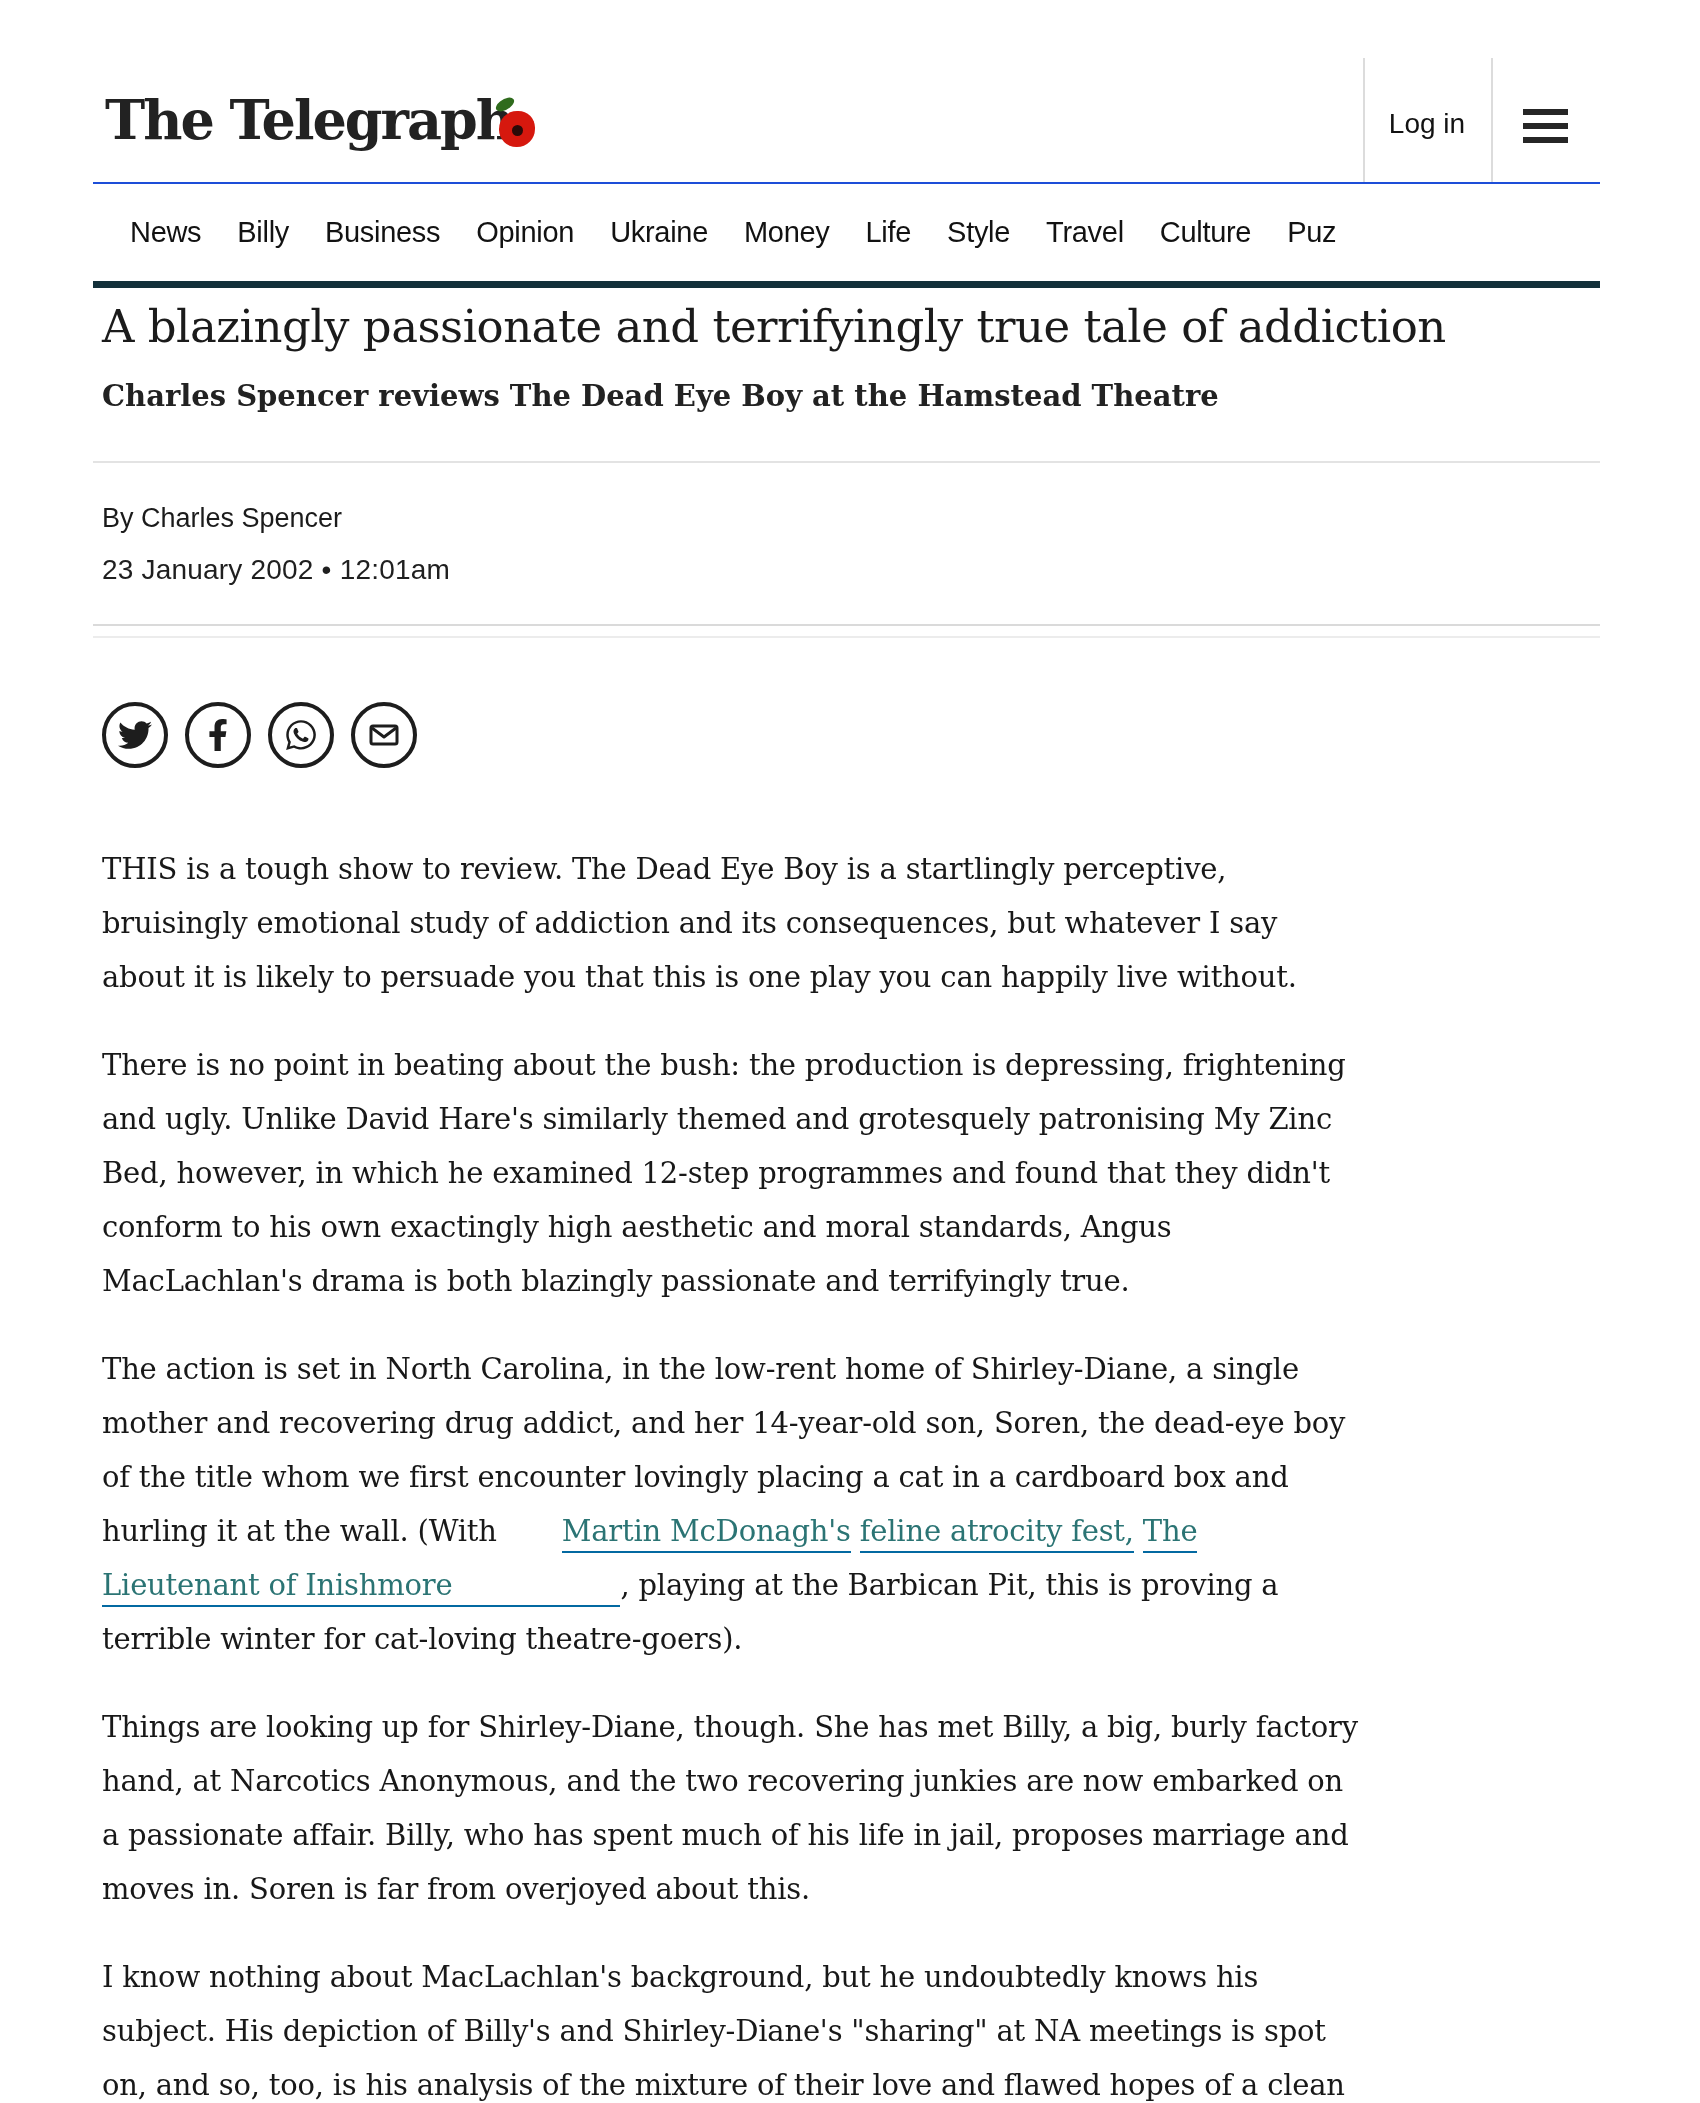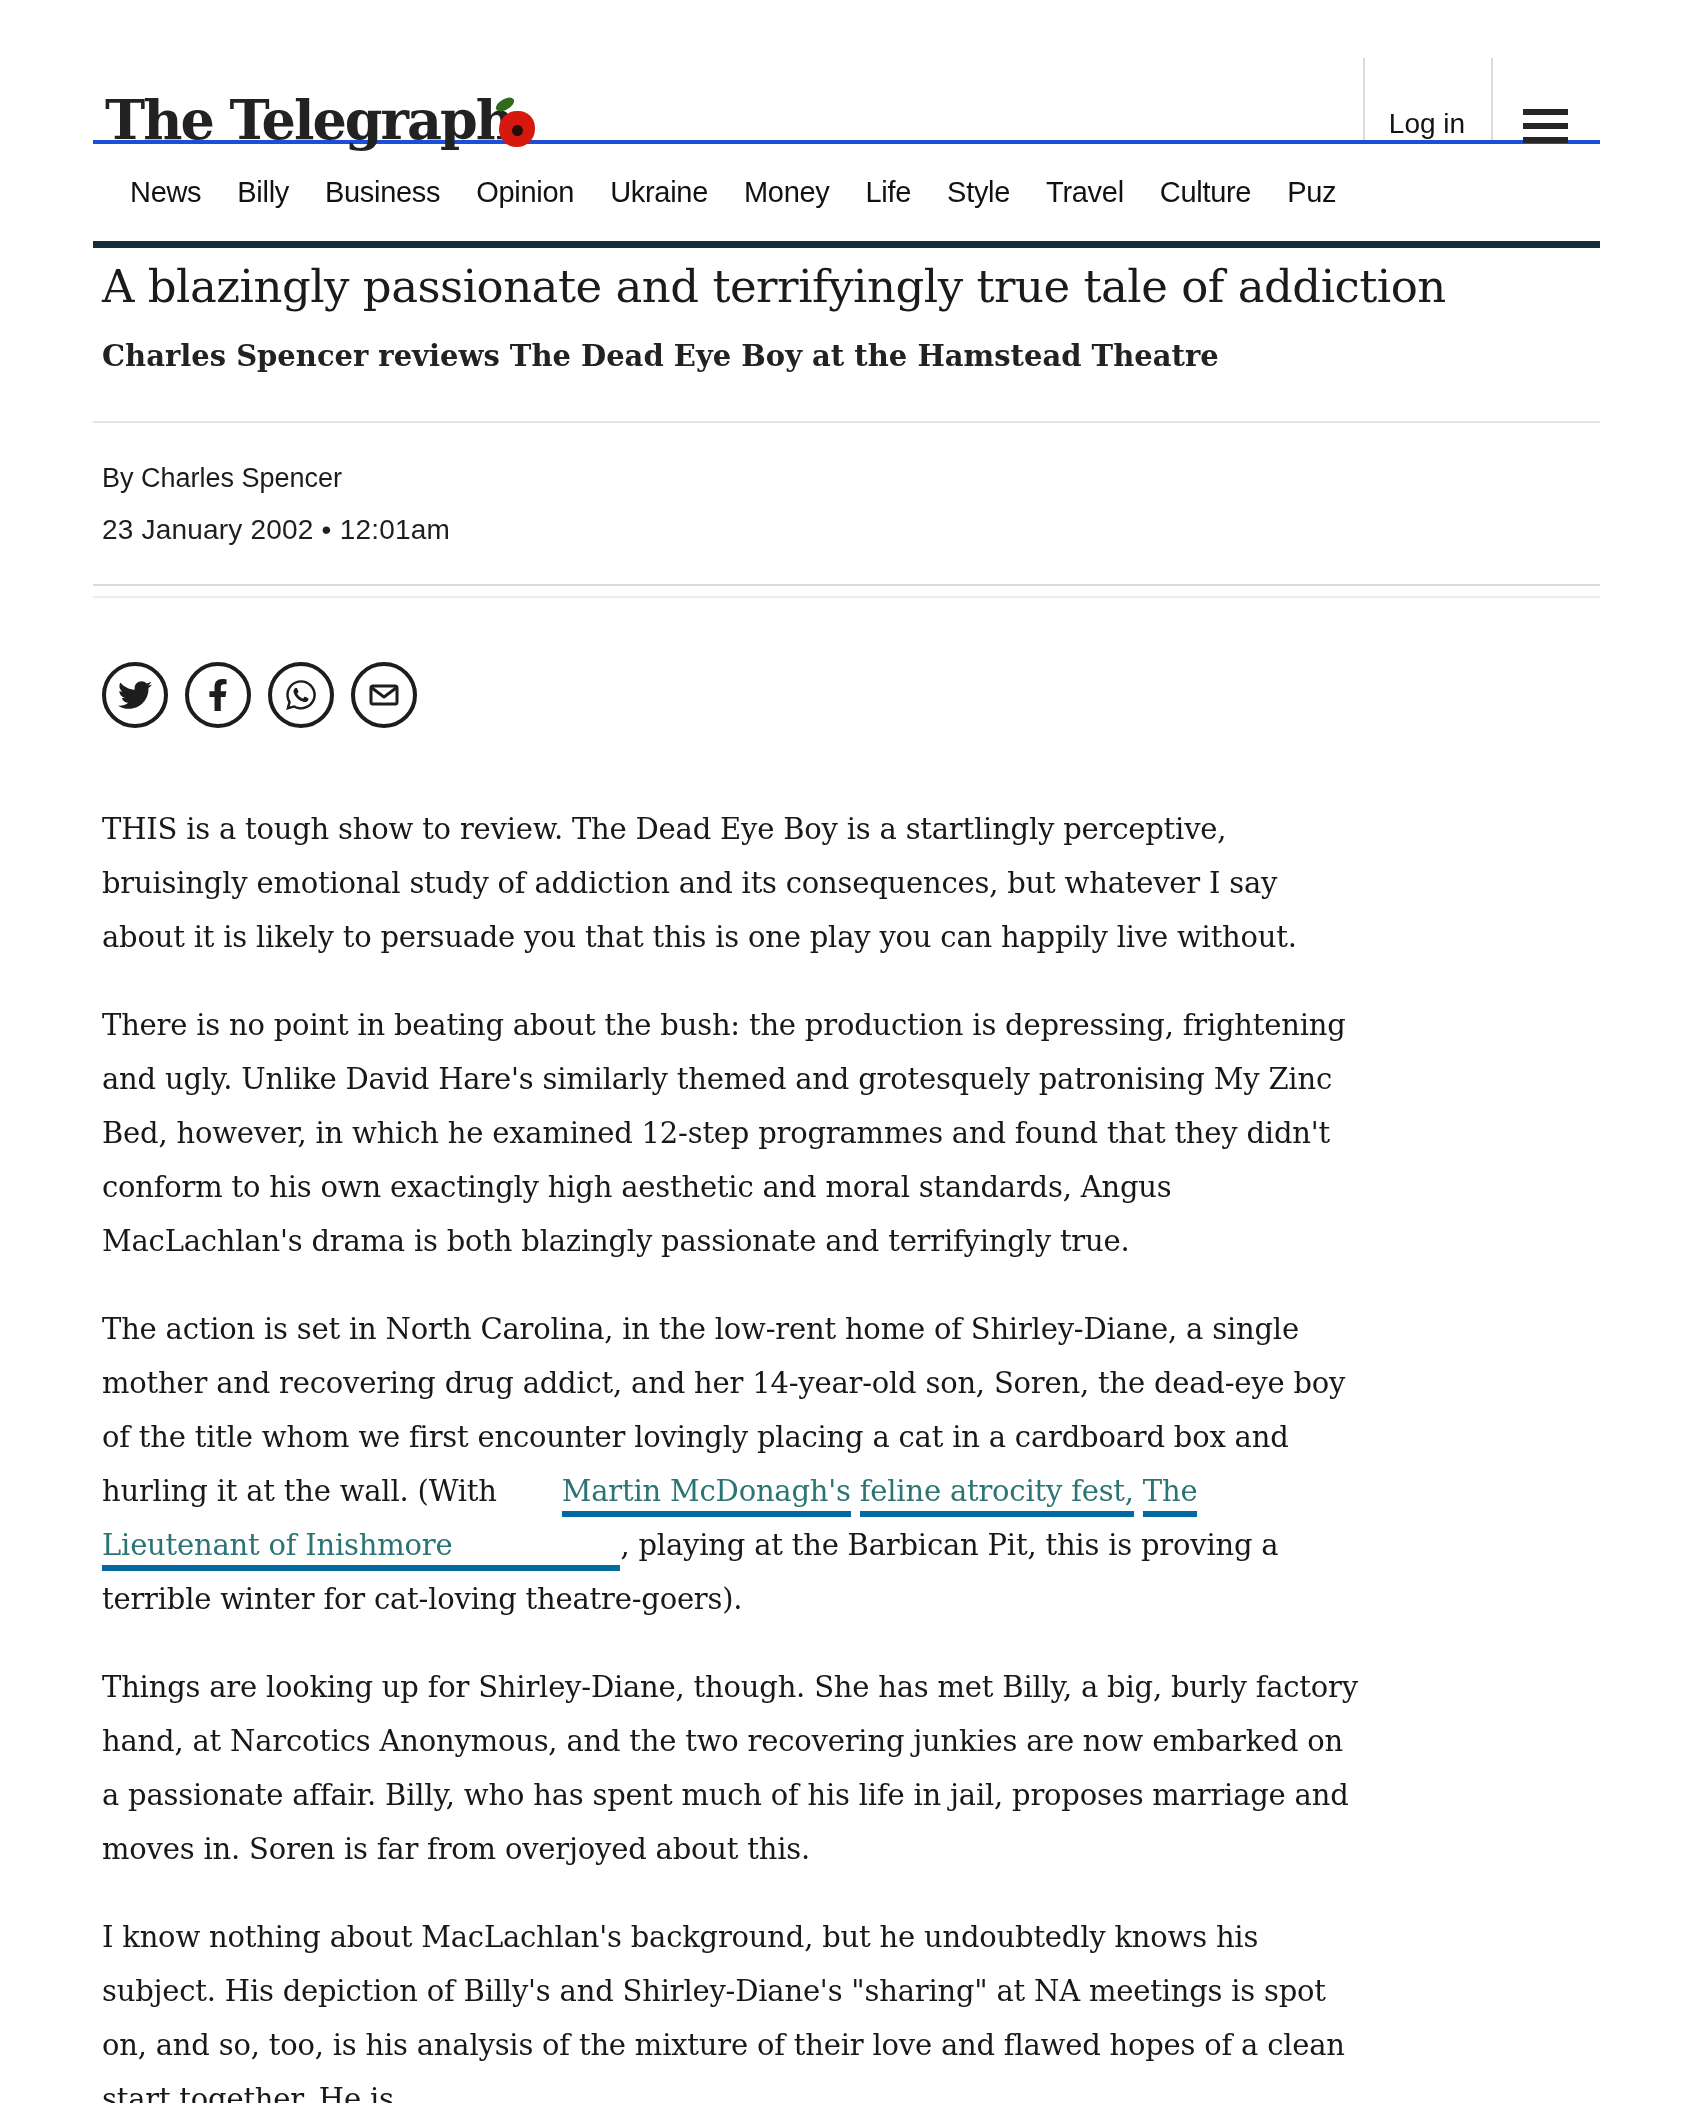--- a/index.html
+++ b/index.html
@@ -6,22 +6,22 @@
   html,body { background:#ffffff; }
   body {
     width:1700px; height:2103px; overflow:hidden;
     font-family:"Liberation Sans", sans-serif; color:#1a1a1a;
   }
   .page { padding-left:93px; }
   .container { width:1507px; position:relative; }
 
   
   .site-header {
-    position:relative; height:144px;
-    border-bottom:4px solid #1d4ed8;
+    position:relative; height:184px;
+    border-bottom:2px solid #1d4ed8;
   }
   .logo {
     position:absolute; left:12px; top:88px;
     font-family:"DejaVu Serif", serif; font-weight:bold;
     font-size:54px; letter-spacing:-2px; color:#222; white-space:nowrap;
   }
   .poppy {
     display:inline-block; position:relative;
     width:40px; height:44px; margin-left:-16px; vertical-align:-8px;
   }
@@ -98,21 +98,21 @@
   .share-icon svg { display:block; }
 
   
   .article-body { margin-top:74px; padding-left:9px; width:1270px; }
   .article-body p {
     font-family:"DejaVu Serif", serif; font-size:29px; line-height:54px;
     color:#181818; margin-bottom:34px; letter-spacing:-0.2px;
   }
   .article-body a {
     color:#2b7474; text-decoration:none;
-    border-bottom:6px solid #0369a1; padding-bottom:3px;
+    border-bottom:2px solid #0369a1; padding-bottom:3px;
   }
   .gap-left { margin-left:56px; }
   .trail { padding-right:168px; }
 </style>
 </head>
 <body>
 
 <div class="page">
   <div class="container">
 

